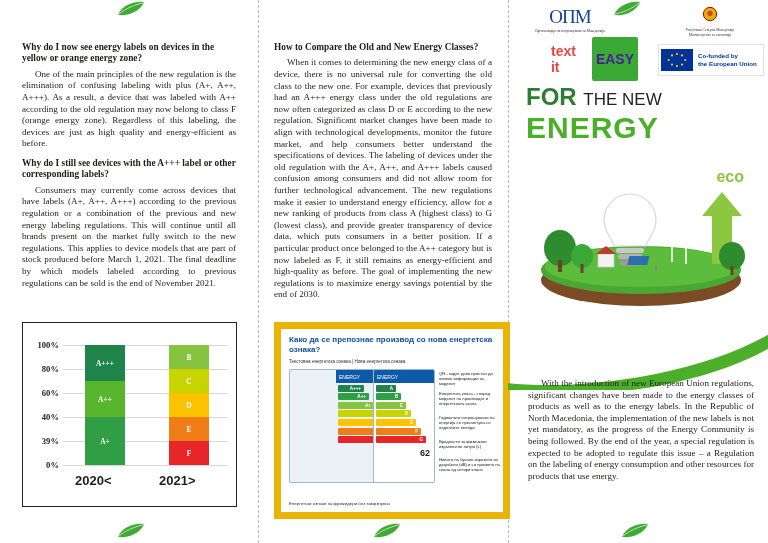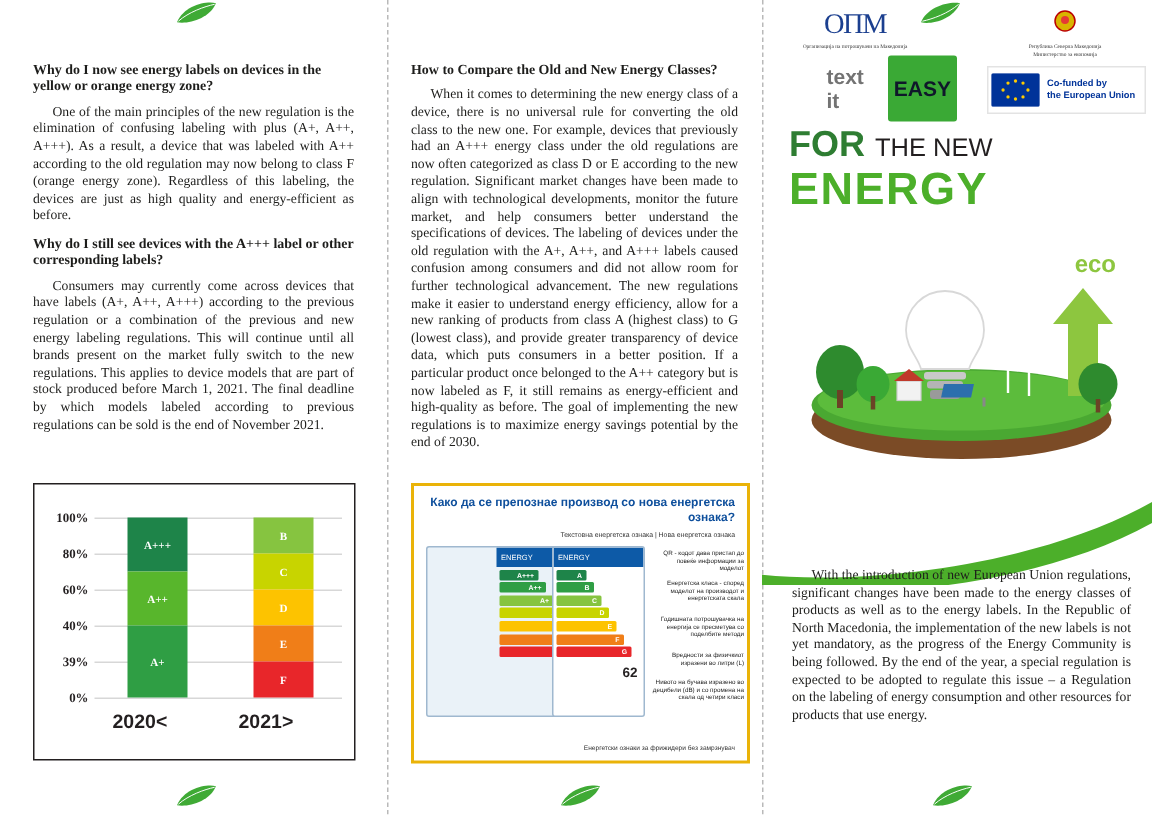--- a/index.html
+++ b/index.html
@@ -55,21 +55,21 @@
     font-size:7.4px;font-weight:bold;color:#fff;}
   .bar-label{
     position:absolute;font-size:13px;font-weight:bold;font-family:"Liberation Sans",sans-serif;
     color:#231f20;
   }
 
   
   .c2-text{position:absolute;left:16px;top:42px;width:218px;}
   .poster{
     position:absolute;left:16px;top:322px;width:222px;height:183px;
-    border:2px solid #eab308;background:#fff;text-align:right;
+    border:7px solid #eab308;background:#fff;
   }
   .poster-title{
     position:absolute;left:8px;top:6px;width:206px;
     font-size:8px;font-weight:bold;line-height:10px;color:#0e4f9c;
     font-family:"Liberation Sans",sans-serif;
   }
   .poster-sub{
     position:absolute;left:8px;top:30px;width:206px;font-size:4.6px;color:#333;
     font-family:"Liberation Sans",sans-serif;
   }
@@ -99,22 +99,22 @@
   .logo-row{position:absolute;left:0;top:0;width:260px;height:52px;}
   .logo-onn{position:absolute;left:14px;top:6px;width:96px;text-align:center;}
   .onn-mark{font-family:"Liberation Serif",serif;font-size:19px;font-weight:normal;color:#1b3f8f;letter-spacing:-1px;}
   .onn-sub{font-size:3.6px;color:#333;line-height:4.6px;margin-top:1px;}
   .logo-gov{position:absolute;left:150px;top:6px;width:104px;text-align:center;}
   .gov-sub{font-size:3.6px;color:#333;line-height:4.6px;margin-top:2px;}
   .textit{
     position:absolute;left:14px;top:46px;width:104px;height:26px;background:#fff;
     display:flex;align-items:center;justify-content:center;
   }
-  .textit .t1{font-family:"Liberation Sans",sans-serif;font-weight:bold;font-size:14px;color:#737373;padding-left:41px;}
-  .textit .t2{font-family:"Liberation Sans",sans-serif;font-weight:bold;font-size:14px;color:#0f172a;background:#3aa935;padding:14px 4px;margin-left:16px;border-radius:2px;}
+  .textit .t1{font-family:"Liberation Sans",sans-serif;font-weight:bold;font-size:14px;color:#ef4444;padding-left:41px;}
+  .textit .t2{font-family:"Liberation Sans",sans-serif;font-weight:bold;font-size:14px;color:#4c1d95;background:#3aa935;padding:14px 4px;margin-left:16px;border-radius:2px;}
   .eu-box{
     position:absolute;left:150px;top:44px;width:104px;height:30px;border:1px solid #e3e3e3;
     display:flex;align-items:center;background:#fff;
   }
   .eu-flag{width:32px;height:22px;background:#003399;position:relative;margin-left:2px;border-radius:1px;}
   .eu-text{font-family:"Liberation Sans",sans-serif;font-size:6.2px;font-weight:bold;color:#003399;line-height:8px;margin-left:5px;}
 
   .cover-title{position:absolute;left:18px;top:84px;width:230px;}
   .ct1{font-family:"Liberation Sans",sans-serif;font-weight:bold;font-size:24px;color:#2e7d32;line-height:25px;}
   .ct1 .light{color:#231f20;font-weight:normal;font-size:17px;}

